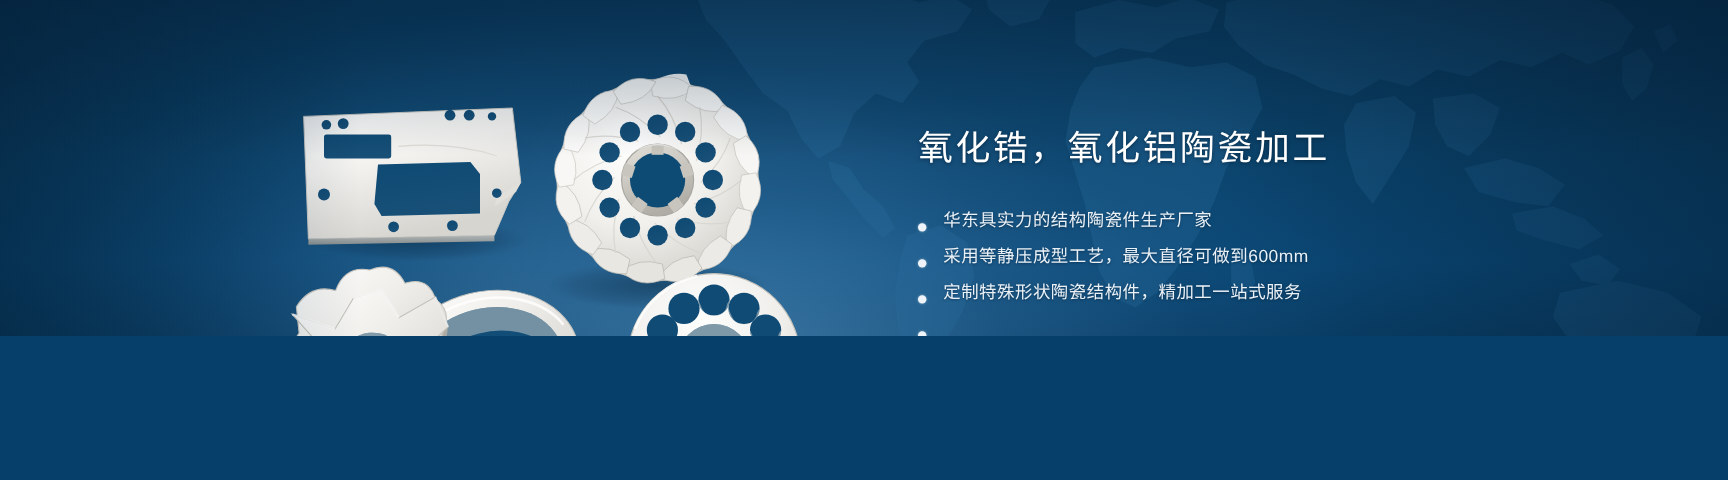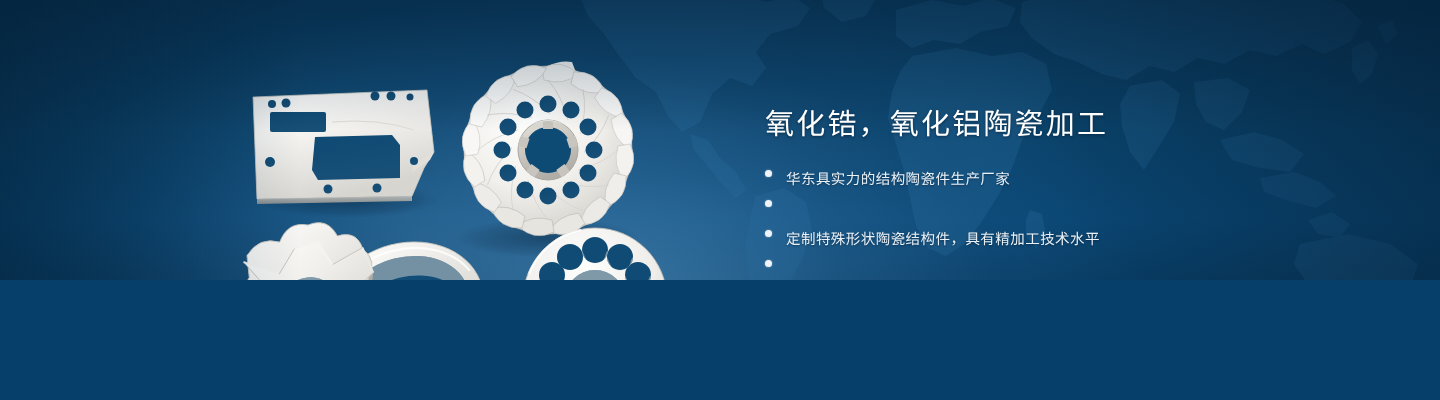--- a/index.html
+++ b/index.html
@@ -93,21 +93,21 @@
     font-weight:400;
     text-shadow:0 1px 3px rgba(2,20,38,0.55);
     white-space:nowrap;
   }
   .bullets {
     list-style:none;
     margin-top:29px;
   }
   .bullet {
     display:flex;
-    align-items:flex-start;
+    align-items:flex-end;
     height:23px;
     margin-bottom:7px;
   }
   .bullet-dot {
     flex:0 0 auto;
     width:7px; height:7px;
     border-radius:50%;
     background:#eef4f9;
     margin-right:14px;
     box-shadow:0 0 2px rgba(255,255,255,0.5);
@@ -455,25 +455,26 @@
 
     <ul class="bullets">
 
       <li class="bullet">
         <span class="bullet-dot"></span>
         <span class="bullet-text">华东具实力的结构陶瓷件生产厂家</span>
       </li>
 
       <li class="bullet">
         <span class="bullet-dot"></span>
+        <span class="bullet-text">采用等静压成型工艺，最大直径可做到600mm</span>
       </li>
 
       <li class="bullet">
         <span class="bullet-dot"></span>
-        <span class="bullet-text">定制特殊形状陶瓷结构件，具有精加工技术水平</span>
+        <span class="bullet-text">定制特殊形状陶瓷结构件，精加工一站式服务</span>
       </li>
 
       <li class="bullet">
         <span class="bullet-dot"></span>
       </li>
 
     </ul>
   </div>
 
 </div>

